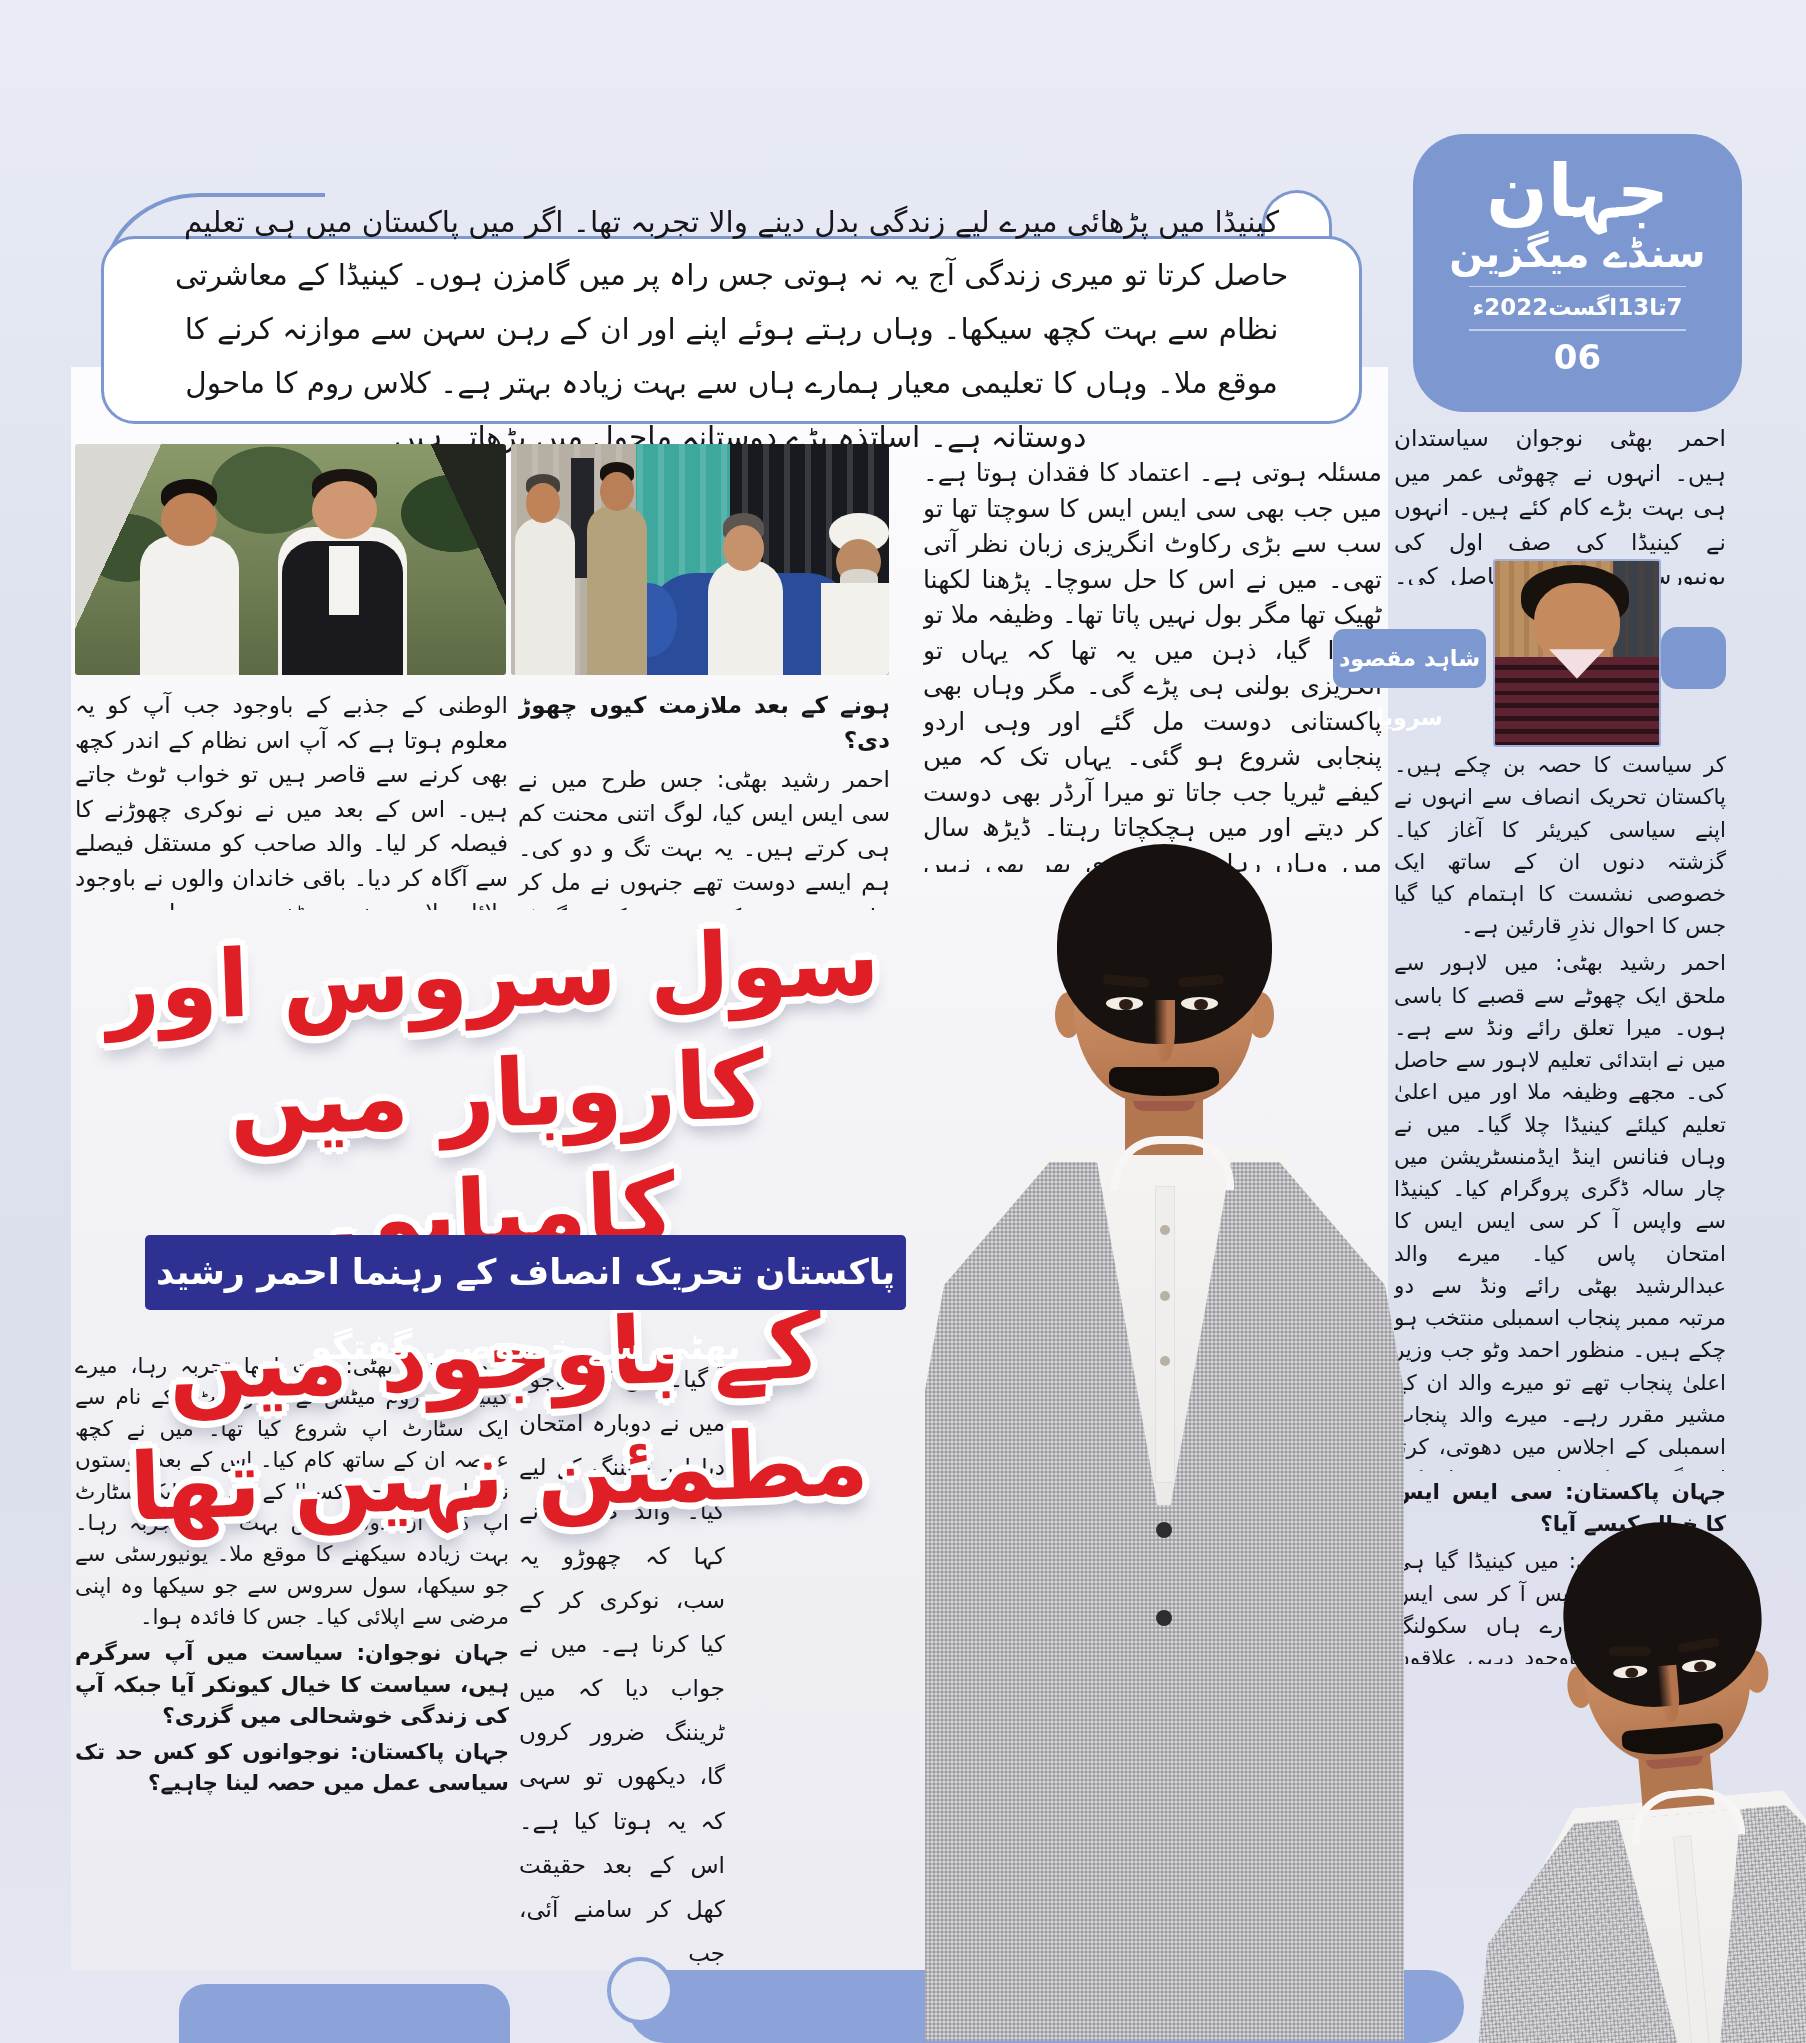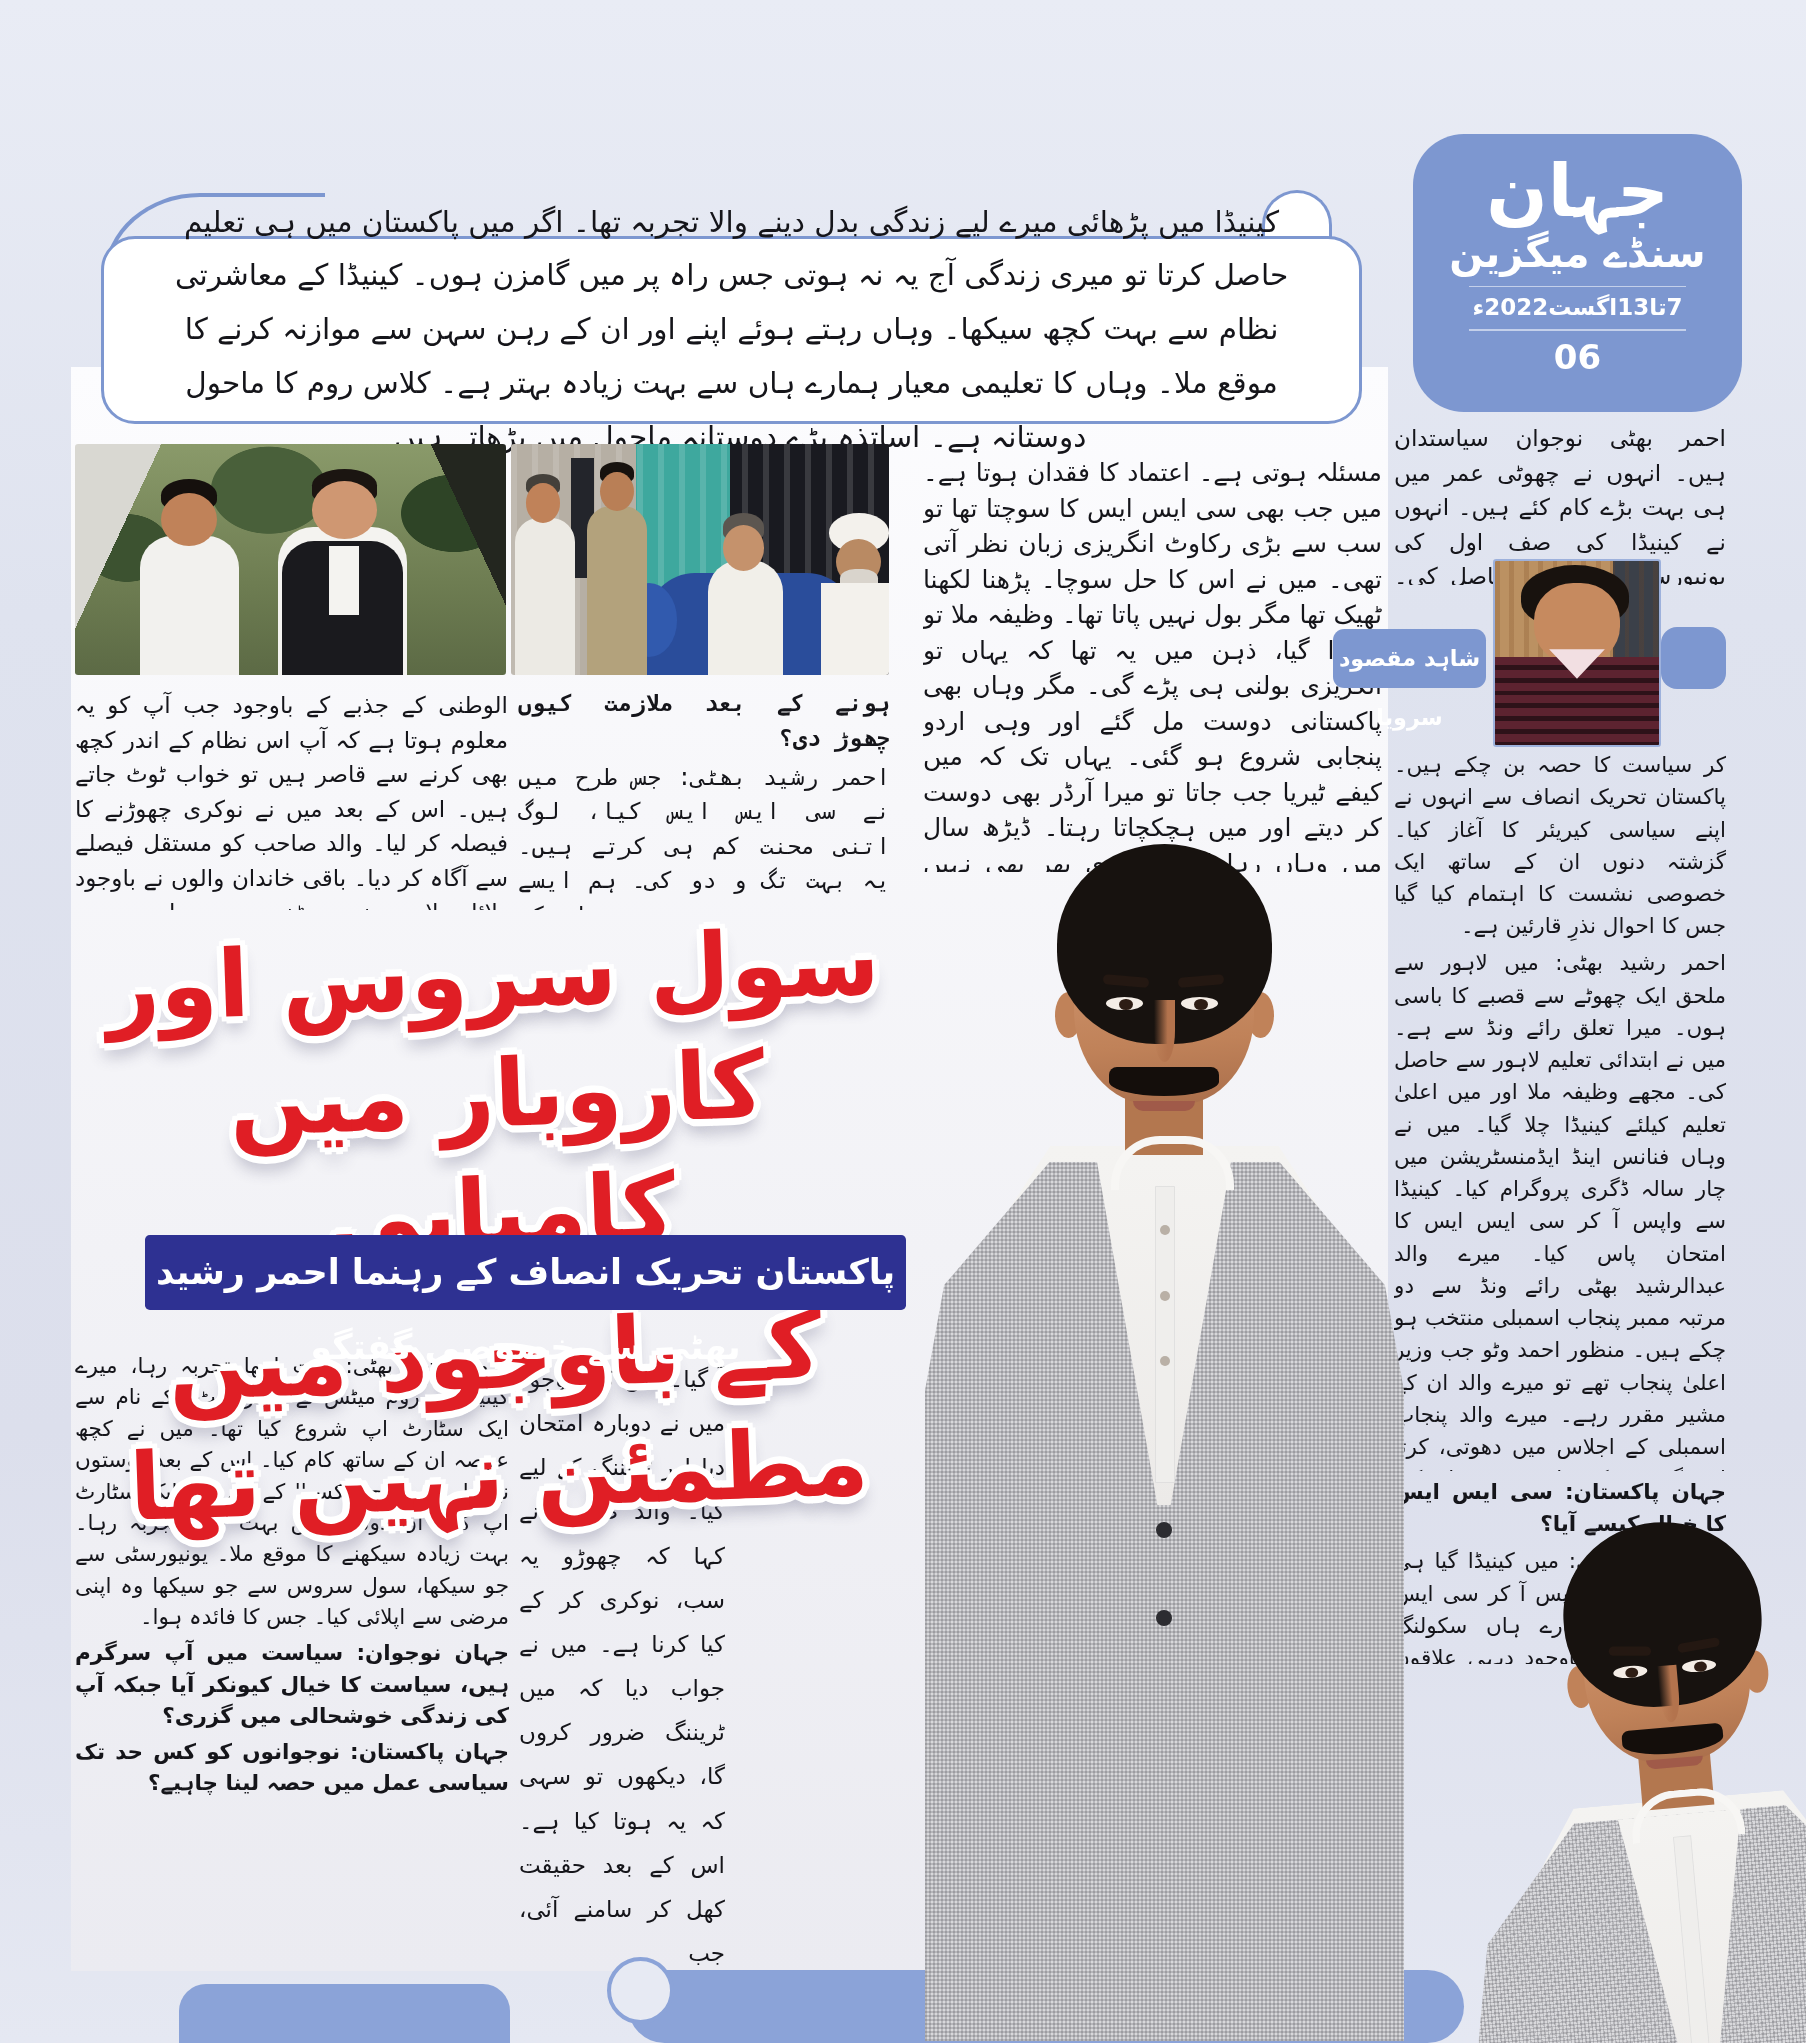--- a/index.html
+++ b/index.html
@@ -28,21 +28,21 @@
   .m-page{font-size:34px;font-weight:700;margin-top:4.8px;}
   
   .col{direction:rtl;text-align:justify;overflow:hidden;}
   .col p{margin:0 0 4.8px 0;}
   .col p.q{font-weight:700;}
   #col3{left:924px;top:455px;width:459px;height:417px;font-size:25px;line-height:1.42;}
   #col4-intro{left:1395px;top:421px;width:332px;height:164px;font-size:23px;line-height:1.5;}
   #col4a{left:1395px;top:749px;width:332px;height:722px;font-size:21.5px;line-height:1.5;}
   #col4b{left:1395px;top:1476px;width:332px;height:188px;font-size:21.5px;line-height:1.5;z-index:1;}
   #left-under{left:76px;top:688px;width:433px;height:222px;font-size:23px;line-height:1.5;}
-  #mid-under{left:519px;top:688px;width:372px;height:222px;font-size:23px;line-height:1.5;font-family:Liberation Mono, monospace;}
+  #mid-under{left:519px;top:688px;width:372px;height:222px;font-size:23px;line-height:1.5;}
   #bottom-left{left:76px;top:1350px;width:434px;height:616px;font-size:21.5px;line-height:1.46;}
   #narrow{left:520px;top:1357px;width:206px;height:608px;font-size:23px;line-height:1.92;}
   
   .headline{left:80px;top:916px;width:836px;text-align:center;direction:rtl;z-index:1;}
   .headline div{font-weight:700;font-size:93px;line-height:1.28;color:#e01e25;transform:rotate(-2deg);
     text-shadow:-4.8px -4.8px 0 #fff,4.8px -4.8px 0 #fff,-4.8px 4.8px 0 #fff,4.8px 4.8px 0 #fff,
       -7.2px 0 0 #fff,7.2px 0 0 #fff,0 -7.2px 0 #fff,0 7.2px 0 #fff,0 12.8px 16px rgba(60,60,95,.32);}
   .headline .h2{margin-top:24px;}
   .navybar{left:146px;top:1235px;width:761px;height:75px;background:#2e3192;border-radius:4.8px;
            color:#fff;font-size:35px;font-weight:700;text-align:center;line-height:75px;direction:rtl;z-index:1;}

